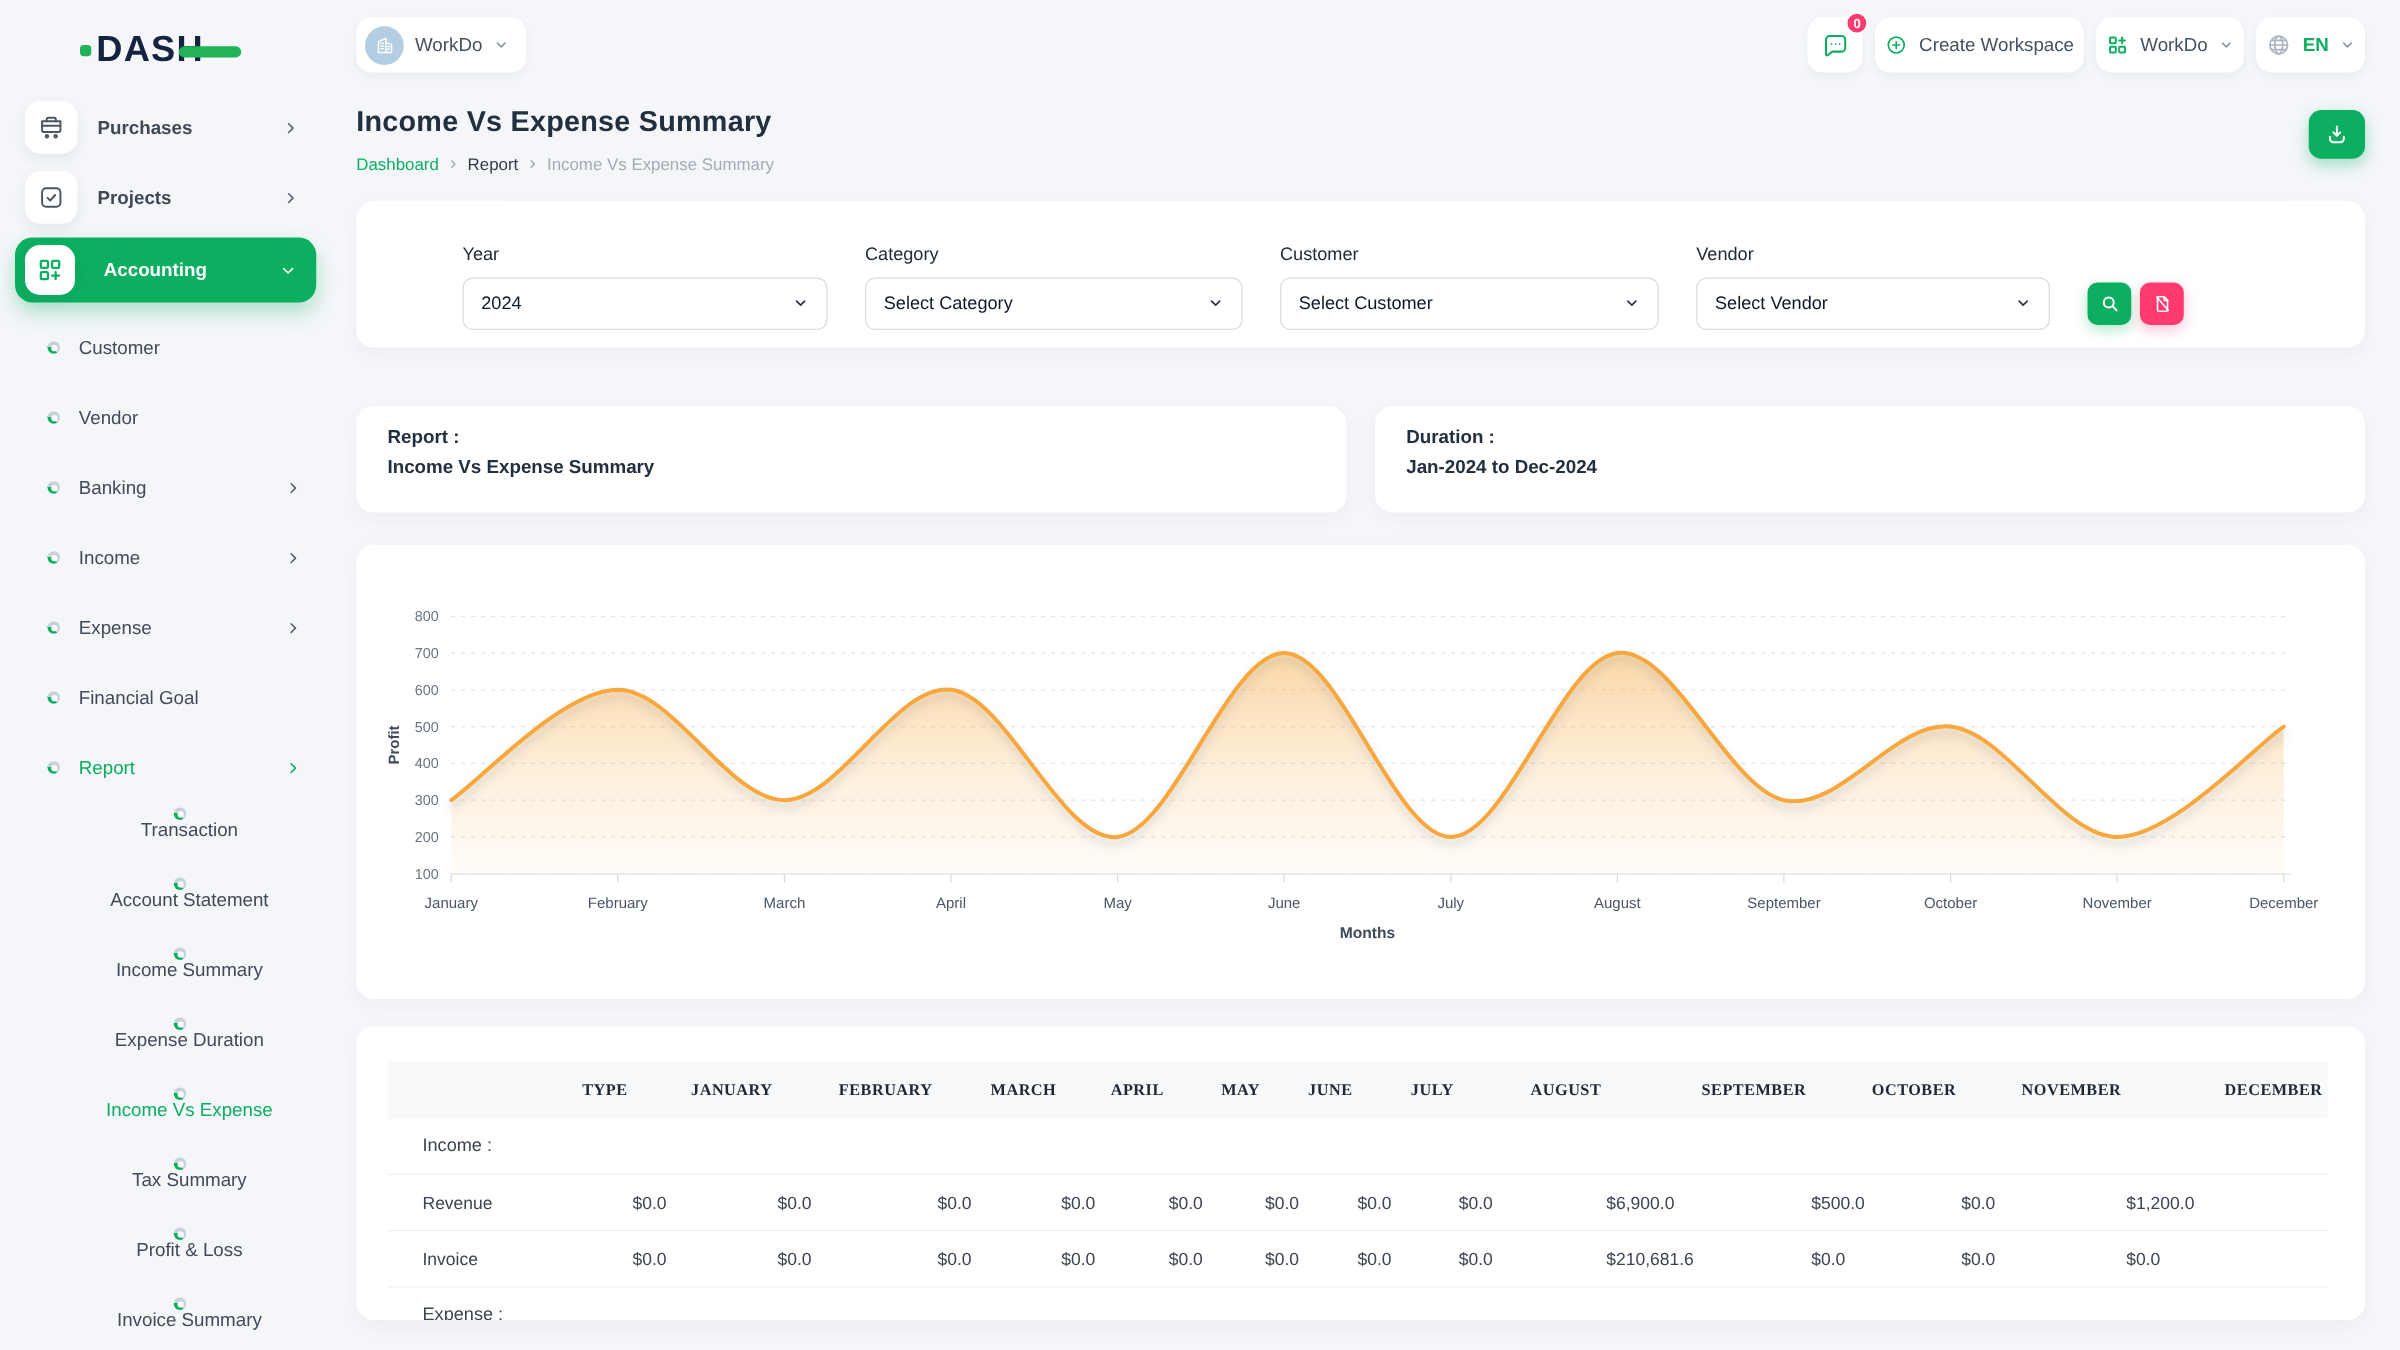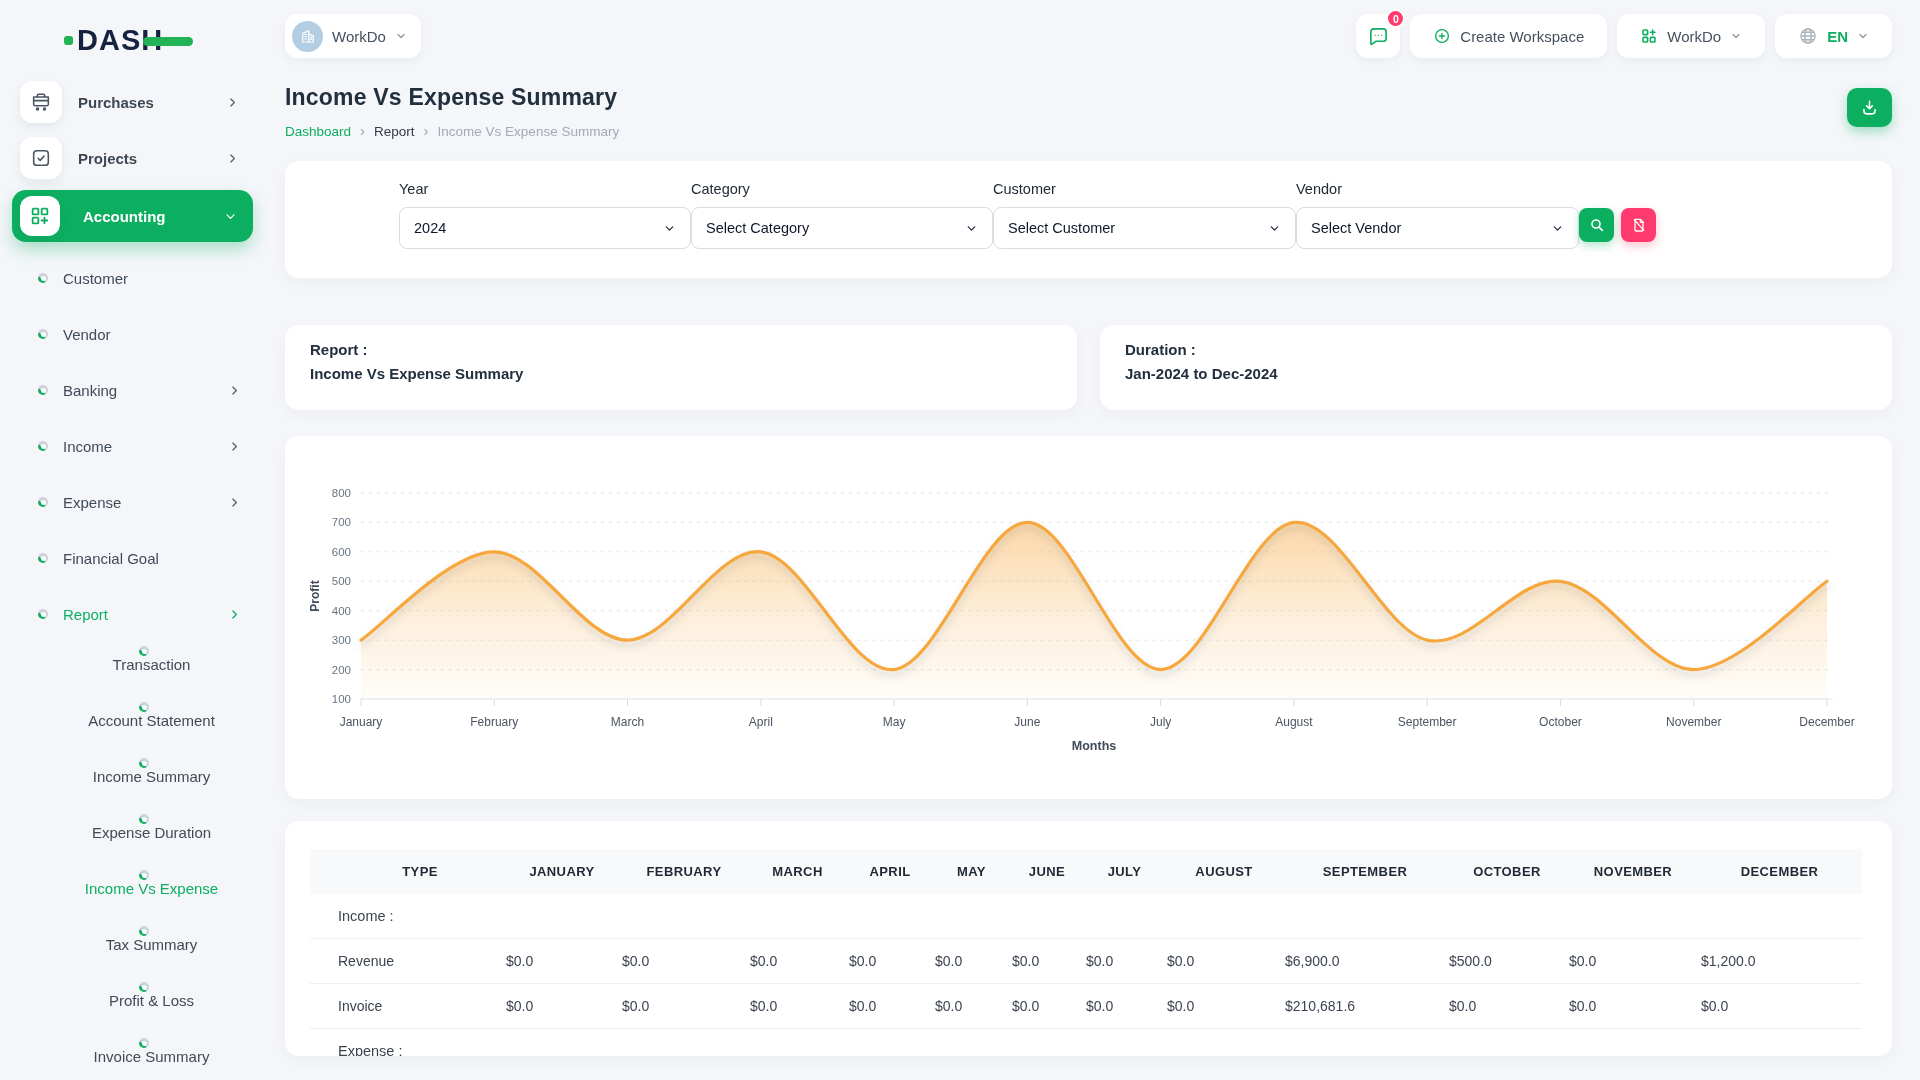--- a/index.html
+++ b/index.html
@@ -39,21 +39,21 @@
   .bullet { width:10px; height:10px; border-radius:50%; margin-right:15px; flex:none;
     background:conic-gradient(from 150deg,#0CAF60 0 130deg,#c9d1d9 130deg 360deg);
     display:flex; align-items:center; justify-content:center; }
   .bullet i { width:5px; height:5px; border-radius:50%; background:#fbfcfd; }
 
   
   .main { flex:1; padding:0 28px 0 20px; position:relative; }
 
   .topbar { height:58px; display:flex; align-items:center; padding-top:14px; }
   .pill { background:#fff; border:none; border-radius:12px; height:44px; display:flex; align-items:center;
-    padding:0 23px; gap:9px; cursor:pointer; box-shadow:0 3px 8px rgba(35,50,75,0.05);
+    padding:0 8px; gap:9px; cursor:pointer; box-shadow:0 3px 8px rgba(35,50,75,0.05);
     font-size:15px; color:#45505e; font-family:inherit; }
   .ws-pill { padding:0 14px 0 7px; }
   .ws-circle { width:31px; height:31px; border-radius:50%; background:#b3cde3; display:flex;
     align-items:center; justify-content:center; }
   .ws-circle svg { width:18px; height:18px; }
   .topbar-right { margin-left:auto; display:flex; gap:10px; align-items:center; }
   .icon-btn { width:44px; height:44px; padding:0; justify-content:center; position:relative; }
   .icon-btn svg { width:23px; height:23px; color:#0CAF60; }
   .badge { position:absolute; top:-5px; right:-5px; min-width:19px; height:19px; border-radius:50%;
     background:#FF3A6E; color:#fff; font-size:10.5px; font-weight:700; display:flex; align-items:center;
@@ -72,22 +72,22 @@
   .crumb-sep { color:#9aa3ad; font-size:15px; line-height:1; margin-top:-2px; }
   .crumb.first { color:#0CAF60; cursor:pointer; }
   .crumb.mid { color:#323c49; cursor:pointer; }
   .crumb.last { color:#a4abb5; }
   .dl-btn { position:absolute; right:0; top:4px; width:45px; height:39px; border:none; border-radius:10px;
     background:#0CAF60; color:#fff; display:flex; align-items:center; justify-content:center; cursor:pointer;
     box-shadow:0 5px 12px rgba(12,175,96,0.35); }
   .dl-btn svg { width:19px; height:19px; }
 
   .card { background:#fff; border-radius:14px; box-shadow:0 5px 14px rgba(40,55,80,0.04); }
-  .filter-card { margin-top:22px; height:117px; display:flex; align-items:flex-start;
-    padding:20px 26px 0 114px; }
+  .filter-card { margin-top:22px; height:117px; display:flex; align-items:center;
+    padding:20px 26px 0 85px; gap:30px; }
   .field { display:flex; flex-direction:column; }
   .f-label { font-size:14.5px; color:#212b36; margin-bottom:10px; }
   .select { height:42px; border:1px solid #d8dce3; border-radius:8px; background:#fff; display:flex;
     align-items:center; padding:0 14px; cursor:pointer; justify-content:space-between; }
   .sel-val { font-size:14.5px; color:#0f172a; }
   .sel-chev { color:#273142; display:flex; margin-left:12px; }
   .sel-chev svg { width:13px; height:13px; }
   .filter-actions { display:flex; gap:7px; margin-top:27px; }
   .btn-sq { width:35px; height:34px; border:none; border-radius:8px; display:flex; align-items:center;
     justify-content:center; cursor:pointer; color:#fff; }
@@ -99,22 +99,22 @@
   .info-card { flex:1; height:85px; padding:16px 25px; }
   .info-title { font-size:15px; font-weight:700; color:#222f3e; }
   .info-value { font-size:15px; font-weight:700; color:#222f3e; margin-top:7px; }
 
   .chart-card { margin-top:26px; height:363px; overflow:hidden; }
   .chart-card svg { display:block; }
 
   .table-card { margin-top:22px; height:235px; padding:28px 30px 0 25px; overflow:hidden; }
   table { border-collapse:collapse; width:100%; table-layout:fixed; }
   thead tr { background:#f7f9fb; }
-  th { text-align:center; font-size:13px; font-weight:700; color:#1f2834; letter-spacing:0.4px;
-    padding:15px 4px 15px 0; white-space:nowrap; }
+  th { text-align:right; font-size:13px; font-weight:700; color:#1f2834; letter-spacing:0.4px;
+    padding:15px 4px 15px 0; white-space:nowrap;font-family:Liberation Serif, serif; }
   th:first-child, td:first-child { padding-left:28px; }
   td { font-size:14px; color:#3c4450; padding:14px 4px 14px 0; }
   tbody tr { border-bottom:1px solid #edeff2; }
   td.section-label { font-size:14.5px; color:#3c4450; }
 </style>
 </head>
 <body>
 
 <div class="app">
 

